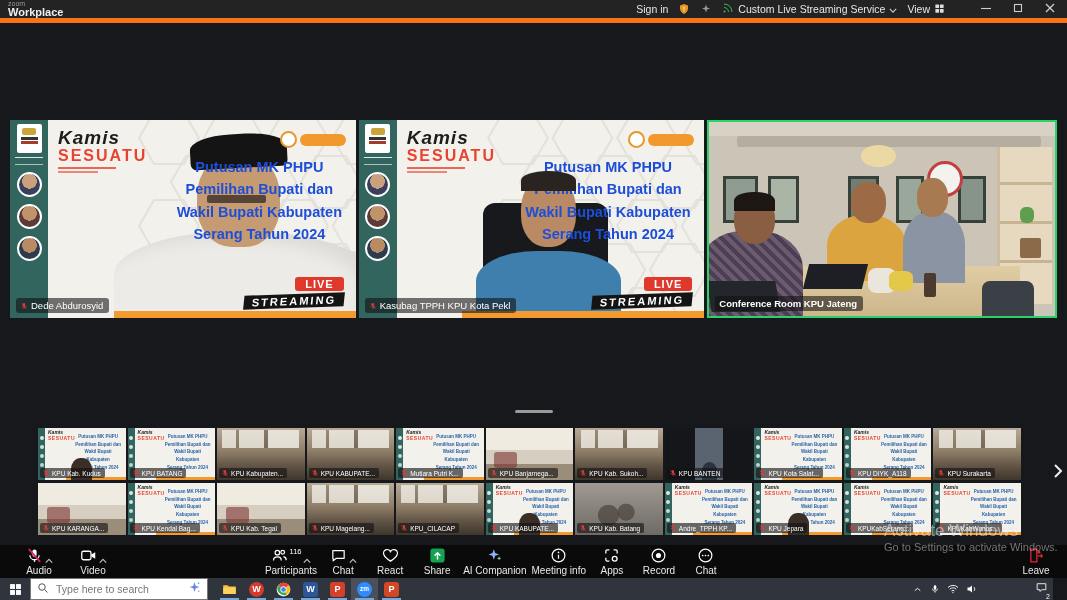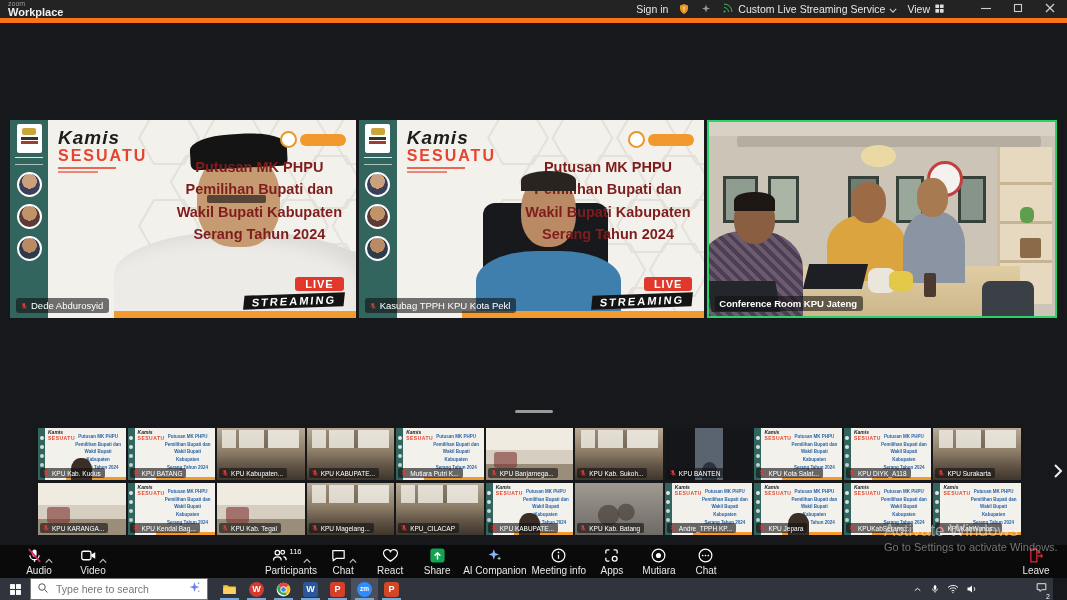--- a/index.html
+++ b/index.html
@@ -34,21 +34,21 @@
   .av2{background:radial-gradient(circle at 50% 35%,#c09468 0 42%,#5c3a3a 43% 100%);}
   .av3{background:radial-gradient(circle at 50% 35%,#b98a63 0 42%,#2c3b4e 43% 100%);}
   .kamis{position:absolute;left:48px;top:8px;z-index:3;line-height:1;}
   .k1{display:block;font-size:19px;font-weight:700;font-style:italic;color:#1d1d1b;letter-spacing:1px;}
   .k2{display:block;font-size:16px;font-weight:800;color:#e8432e;letter-spacing:2px;margin-top:1px;}
   .k3{display:block;width:58px;height:2px;background:#e8432e;margin-top:3px;opacity:.8;}
   .k4{display:block;width:40px;height:2px;background:#e8432e;margin-top:2px;opacity:.6;}
   .badge-pill{position:absolute;top:11px;right:10px;display:flex;align-items:center;gap:3px;z-index:3;}
   .bp-circle{width:13px;height:13px;border-radius:50%;background:#fff;border:2px solid #e8962e;}
   .bp-pill{width:46px;height:12px;border-radius:7px;background:#f2992e;}
-  .topic{position:absolute;left:46%;right:6px;top:36px;z-index:3;text-align:center;color:#7f1d1d;
+  .topic{position:absolute;left:46%;right:6px;top:36px;z-index:3;text-align:center;color:#1d4ed8;
          font-weight:700;font-size:14.5px;line-height:1.55;}
   .live{position:absolute;right:12px;bottom:10px;z-index:4;text-align:right;}
   .live-1{display:inline-block;background:#e0392b;color:#fff;font-weight:800;font-size:11px;padding:1px 10px;
           border-radius:3px;letter-spacing:1px;}
   .live-2{display:block;background:#141414;color:#fff;font-weight:700;font-size:11px;padding:1px 8px;
           transform:skewX(-8deg) rotate(-2deg);margin-top:2px;letter-spacing:2px;}
   .orangebar{position:absolute;left:30%;right:0;bottom:0;height:7px;background:#f29a2e;z-index:3;}
   .nametag{position:absolute;left:6px;bottom:5px;display:flex;align-items:center;gap:3px;z-index:6;
            background:rgba(16,16,16,.58);color:#fff;font-size:9.5px;padding:2px 6px 2px 4px;border-radius:3px;max-width:80%;
            white-space:nowrap;overflow:hidden;}
@@ -986,21 +986,21 @@
     <div class="lbl">Apps</div>
   </div>
         <div class="tool">
     <div class="ic-row">
       <span class="ic"><svg viewBox="0 0 24 24" width="17" height="17">
                 <circle cx="12" cy="12" r="9" fill="none" stroke="#fff" stroke-width="1.7"></circle>
                 <circle cx="12" cy="12" r="3.6" fill="#fff"></circle>
               </svg></span>
 
     </div>
-    <div class="lbl">Mutiara</div>
+    <div class="lbl">Record</div>
   </div>
         <div class="tool">
     <div class="ic-row">
       <span class="ic"><svg viewBox="0 0 24 24" width="17" height="17">
                 <circle cx="12" cy="12" r="9" fill="none" stroke="#fff" stroke-width="1.7"></circle>
                 <circle cx="8" cy="12" r="1.2" fill="#fff"></circle>
                 <circle cx="12" cy="12" r="1.2" fill="#fff"></circle>
                 <circle cx="16" cy="12" r="1.2" fill="#fff"></circle>
               </svg></span>
 

